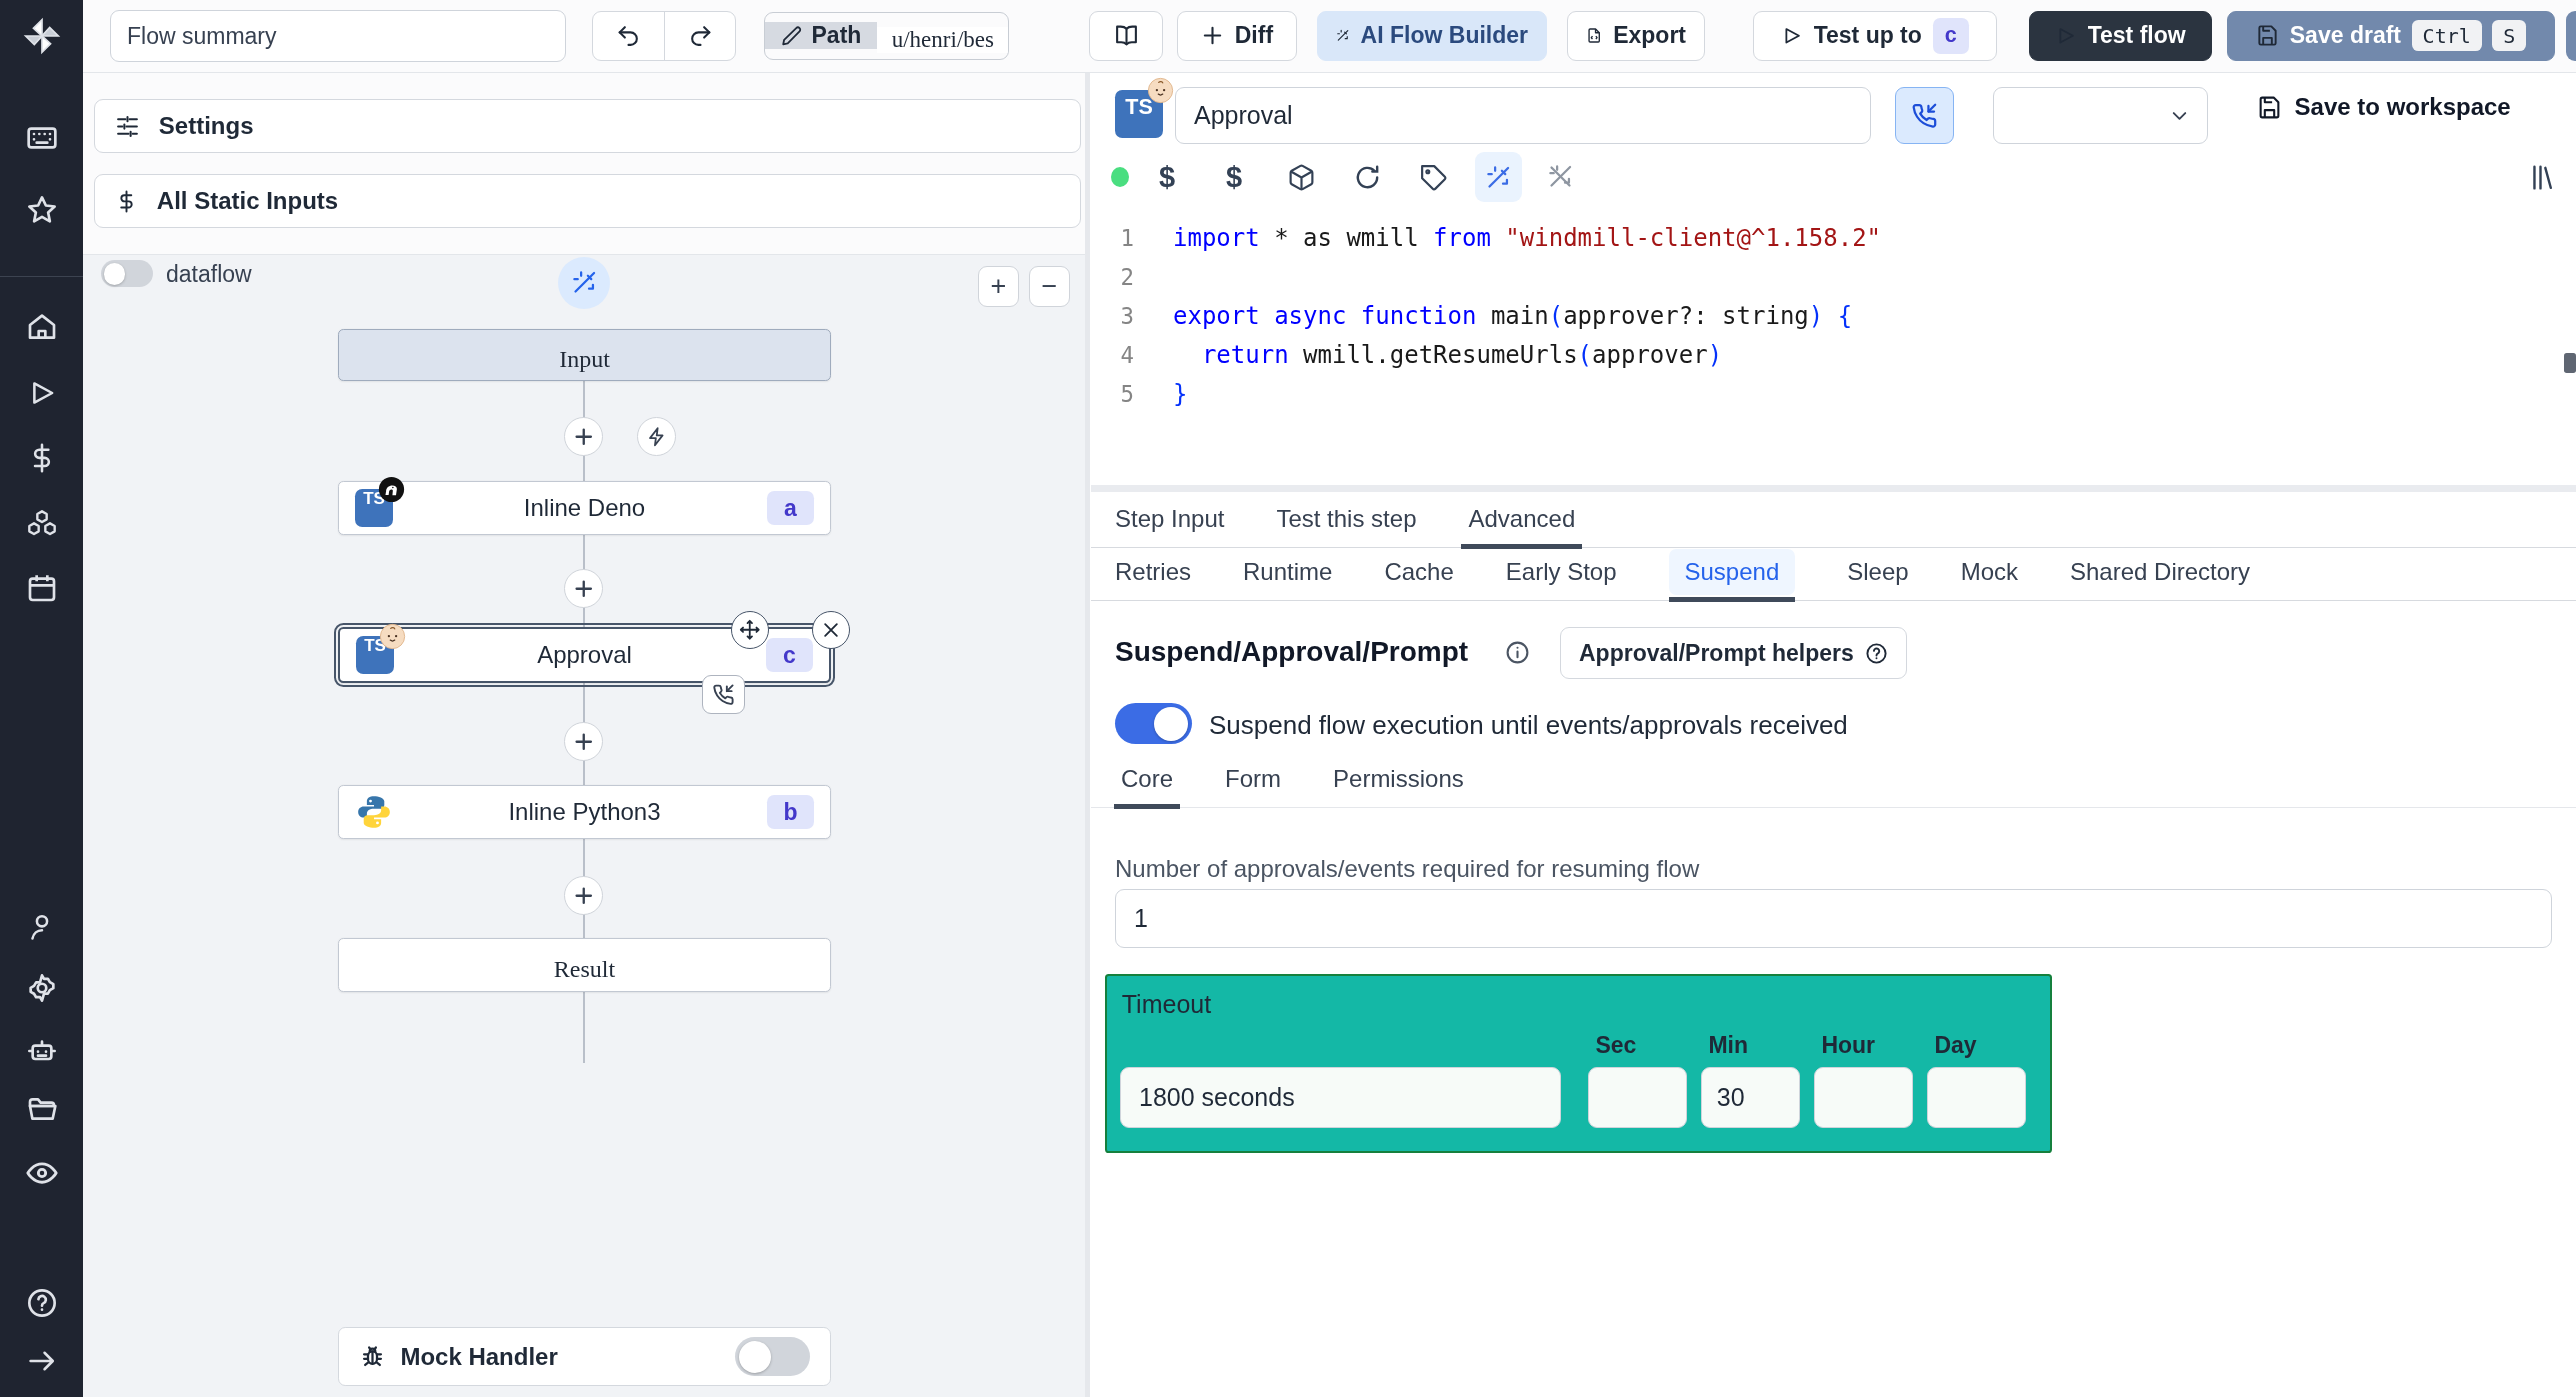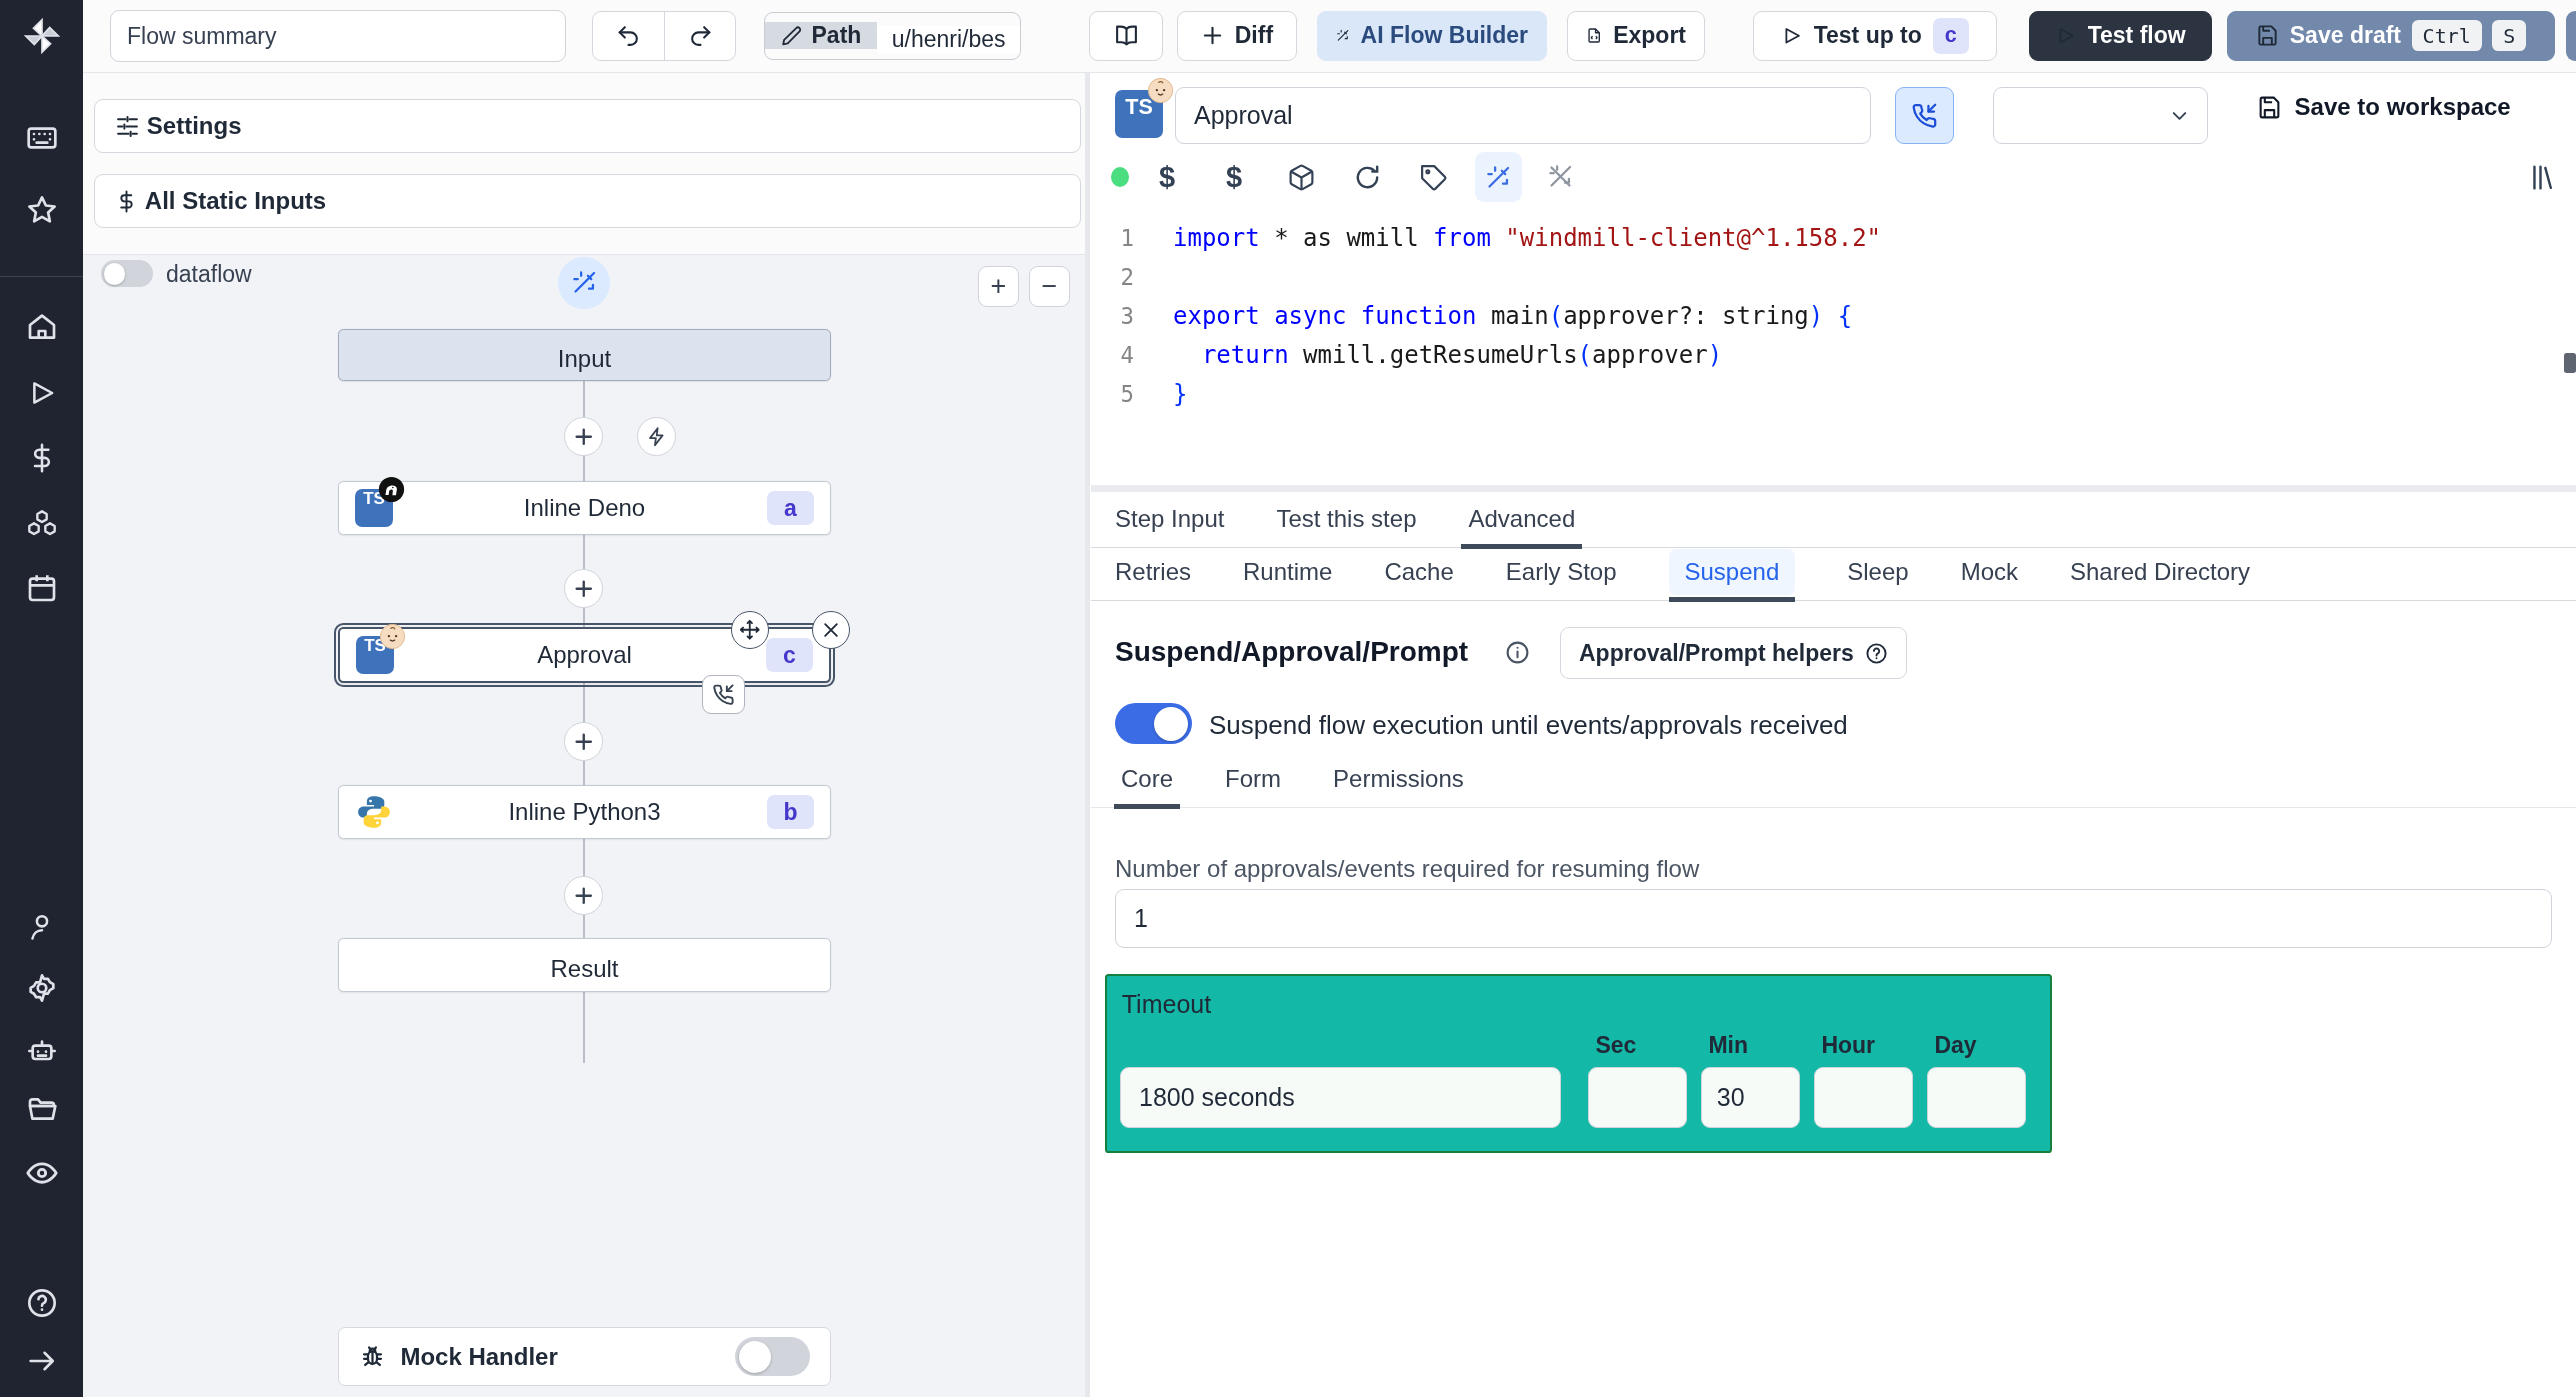--- a/index.html
+++ b/index.html
@@ -1,18 +1,18 @@
 <!DOCTYPE html>
 <html style="font-size:14.4px"><head>
 <meta charset="utf-8">
 <style>
   * { margin:0; padding:0; box-sizing:border-box; }
   html,body { width:2576px; height:1397px; overflow:hidden; }
   body { font-family:"Liberation Sans", sans-serif; background:#fff; color:#1f2937; position:relative; }
-  .mono { font-family:Liberation Sans, sans-serif;margin-top:8px; }
+  .mono { font-family:Liberation Serif, serif;margin-top:8px; }
   svg { display:block; }
 
   
   #sidebar { position:absolute; left:0; top:0; width:83px; height:1397px; background:#1f2430; z-index:30; }
   .side-icon { position:absolute; left:50%; transform:translate(-50%,-50%); color:#dfe2e8; }
   .side-icon svg { stroke:#dfe2e8; }
   #sidebar .divider { position:absolute; left:0; top:276px; width:83px; height:0.9px; background:#3c4350; }
 
   
   #topbar { position:absolute; left:83px; top:0; width:2493px; height:73px; background:#fbfbfc; border-bottom:0.9px solid #e3e6ea; z-index:20; display:flex; align-items:center; }
@@ -24,21 +24,21 @@
   #undo-redo .half { width:71px; height:100%; display:flex; align-items:center; justify-content:center; }
   #undo-redo .half + .half { border-left:1.3px solid #d4d8de; }
   #path-chip { left:681px; top:11.7px; height:48px; border:1.3px solid #c8cdd4; border-radius:9px; overflow:hidden; display:flex; }
   #path-chip .seg-label { background:#d6dae1; display:flex; align-items:center; gap:9px; padding:0 16px; font-weight:700; font-size:23px; }
   #path-chip .seg-value { background:#fff; display:flex; align-items:center; padding:0 14.4px; font-size:23px; color:#1f2937; }
   .kbd { font-family:"DejaVu Sans Mono", monospace; font-size:20px; background:#f1f2f4; color:#1f2937; border-radius:6.3px; padding:3.6px 10.8px; font-weight:400; }
   .badge-indigo { background:#e0e4fb; color:#4338ca; font-weight:700; border-radius:7.2px; display:inline-flex; align-items:center; justify-content:center; }
 
   
   #flow-panel { position:absolute; left:83px; top:73px; width:1003px; height:1325px; background:#fbfbfc; }
-  .panel-card { position:absolute; left:10.8px; width:987px; height:54px; background:#fff; border:1.3px solid #d4d8de; border-radius:9px; display:flex; align-items:center; gap:7px; padding:0 20px; font-size:24px; font-weight:700; color:#1f2937; cursor:pointer; }
+  .panel-card { position:absolute; left:10.8px; width:987px; height:54px; background:#fff; border:1.3px solid #d4d8de; border-radius:9px; display:flex; align-items:center; gap:19px; padding:0 20px; font-size:24px; font-weight:700; color:#1f2937; cursor:pointer; }
   #graph-area { position:absolute; left:0; top:181px; width:1003px; height:1144px; background:#f1f3f6; border-top:0.9px solid #e3e6ea; }
   .toggle { border-radius:896px; position:relative; cursor:pointer; }
   .toggle .knob { position:absolute; background:#fff; border-radius:50%; box-shadow:0 0.9px 2.7px rgba(0,0,0,.25); }
   .edge { position:absolute; width:1.8px; background:#b9bfc9; left:500px; }
   .node { position:absolute; left:255px; width:493px; background:#fff; border:1.3px solid #c2c8d2; border-radius:5.4px; display:flex; align-items:center; justify-content:center; box-shadow:0 0.9px 1.8px rgba(0,0,0,.07); cursor:pointer; }
   .node .nlabel { font-size:24px; color:#1f2937; }
   .circle-btn { position:absolute; background:#fff; border:1.3px solid #d0d4da; border-radius:50%; display:flex; align-items:center; justify-content:center; color:#374151; cursor:pointer; }
   .ts-badge { position:absolute; left:16px; width:38px; height:38px; background:#3e73bb; border-radius:7.2px; color:#fff; font-weight:700; font-size:17px; display:flex; align-items:flex-end; justify-content:center; padding-bottom:18px; }
   .ts-emoji { position:absolute; right:-11.7px; top:-13.5px; width:27px; height:27px; border-radius:50%; }
   .node-badge { position:absolute; right:16px; width:47px; height:34px; font-size:23px; }

